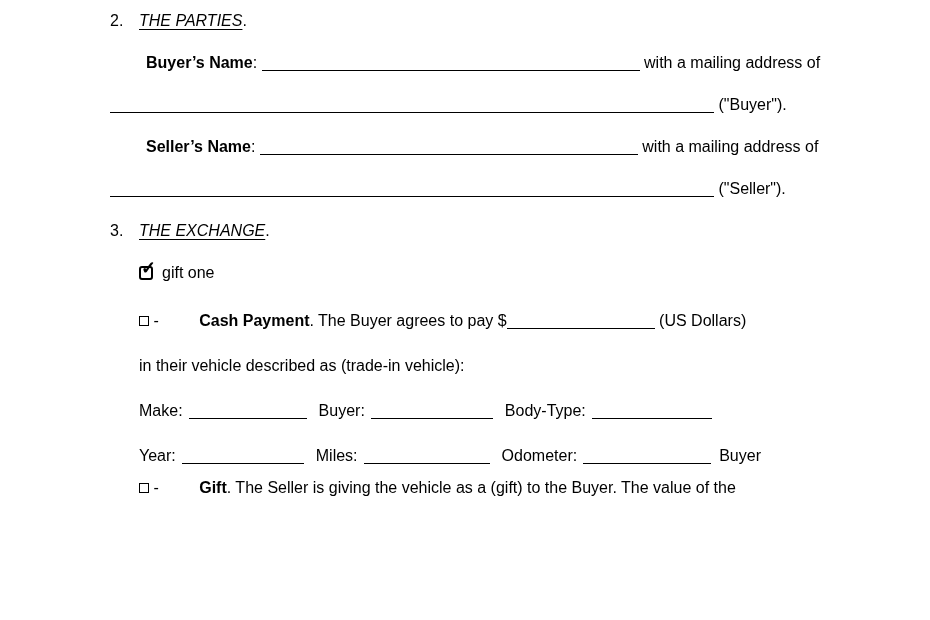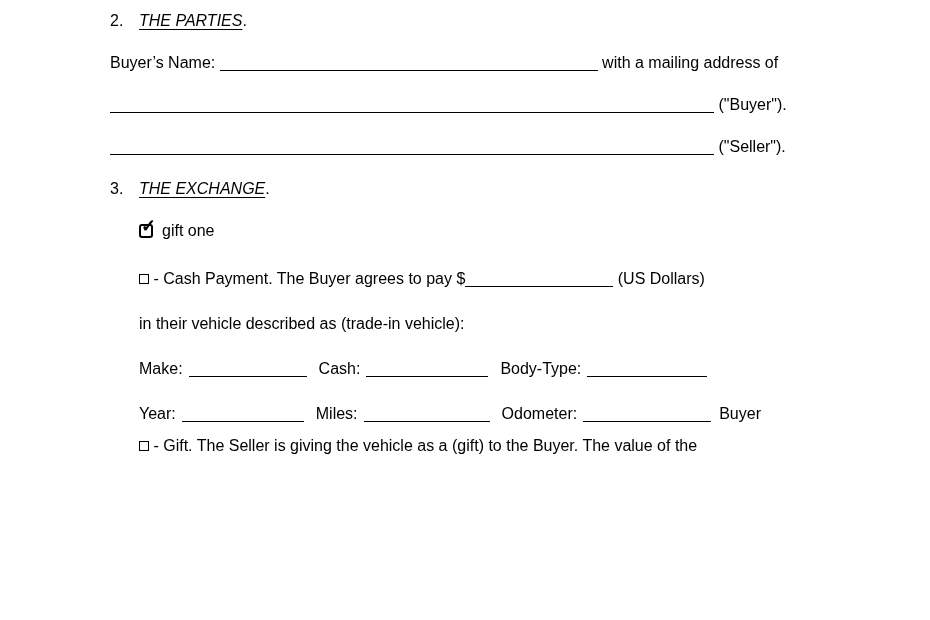--- a/index.html
+++ b/index.html
@@ -12,21 +12,21 @@
     font-family: "Liberation Sans", sans-serif;
     font-size: 16px;
     color: #000000;
   }
   .page { padding-left: 110px; padding-right: 30px; }
   .line { height: 42px; line-height: 42px; white-space: nowrap; }
   .line.tall { height: 45px; line-height: 45px; }
   .line.gap-top { margin-top: 4px; }
   .line.clip { height: 30px; line-height: 16px; padding-top: 2px; overflow: hidden; }
   .indent { padding-left: 29px; }
-  .b { font-weight: normal; }
+  .b { font-weight: bold; margin-left: 36px; }
   .u { text-decoration: underline; text-underline-offset: 3px; font-style: italic; }
   .num { display: inline-block; width: 29px; }
   .blank {
     display: inline-block;
     border-bottom: 1px solid #000;
     height: 14px;
     vertical-align: -3px;
   }
   .w-name { width: 378px; }
   .w-addr { width: 604px; }
@@ -64,33 +64,34 @@
 <body>
 
 <div class="page">
 
   <div class="line"><span class="num">2.</span><span class="u">THE PARTIES</span><span>.</span></div>
 
   <div class="line"><span class="b">Buyer’s Name</span><span>: </span><span class="blank w-name"></span><span> with a mailing address of</span></div>
 
   <div class="line"><span class="blank w-addr"></span><span> ("Buyer").</span></div>
 
+  <div class="line"><span class="b">Seller’s Name</span><span>: </span><span class="blank w-name"></span><span> with a mailing address of</span></div>
 
   <div class="line"><span class="blank w-addr"></span><span> ("Seller").</span></div>
 
 
   <div class="line"><span class="num">3.</span><span class="u">THE EXCHANGE</span><span>.</span></div>
 
   <div class="line indent"><span class="cb"><span class="tick">✓</span></span><span>gift one</span></div>
 
   <div class="line tall gap-top indent"><span class="sq"></span><span> - </span><span class="b">Cash Payment</span><span>. The Buyer agrees to pay $</span><span class="blank w-amt"></span><span> (US Dollars)</span></div>
 
 
 
   <div class="line tall indent"><span>in their vehicle described as (trade-in vehicle):</span></div>
 
-  <div class="line tall indent"><span>Make:</span><span class="blank w-make"></span><span>Cash:</span><span class="blank w-model"></span><span>Body-Type:</span><span class="blank w-body"></span></div>
+  <div class="line tall indent"><span>Make:</span><span class="blank w-make"></span><span>Buyer:</span><span class="blank w-model"></span><span>Body-Type:</span><span class="blank w-body"></span></div>
 
   <div class="line tall indent"><span>Year:</span><span class="blank w-year"></span><span>Miles:</span><span class="blank w-color"></span><span>Odometer:</span><span class="blank w-odo"></span><span>Buyer</span></div>
 
   <div class="line clip indent"><span class="sq"></span><span> - </span><span class="b">Gift</span><span>. The Seller is giving the vehicle as a (gift) to the Buyer. The value of the</span></div>
 
 </div>
 
 </body></html>

